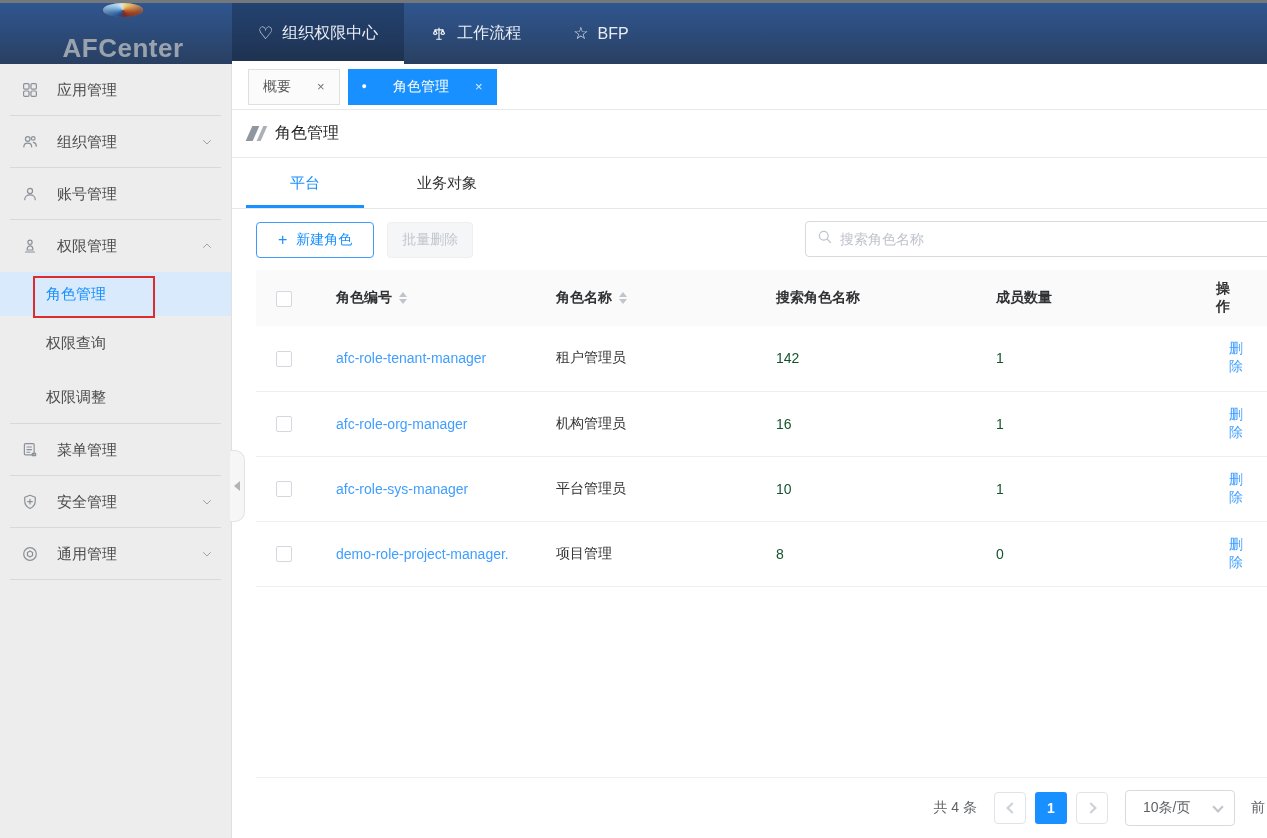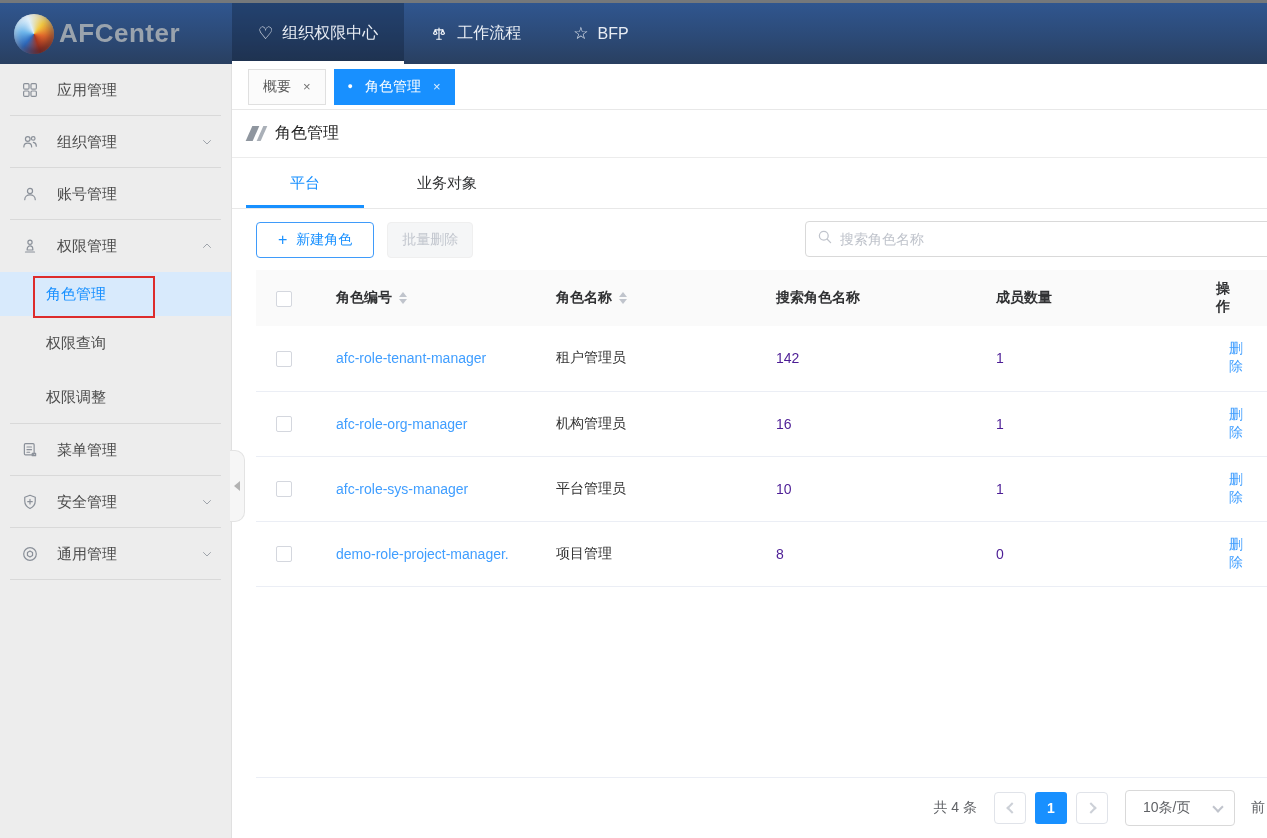--- a/index.html
+++ b/index.html
@@ -3,21 +3,21 @@
 <meta charset="utf-8">
 <style>
   * { margin:0; padding:0; box-sizing:border-box; }
   html,body { width:1267px; height:838px; overflow:hidden;
     font-family:"Liberation Sans","DejaVu Sans",sans-serif; background:#fff; }
 
   
   .topbar { height:64px; display:flex; align-items:stretch;
     background:linear-gradient(180deg,#30568f 0%,#2c4a77 55%,#293f60 100%);
     border-top:3px solid #75787b; }
-  .brand { width:232px; display:flex; align-items:center; padding-left:14px; gap:5px; }
+  .brand { width:232px; display:flex; align-items:center; padding-left:14px; gap:16px;flex-direction:column; }
   .logo { width:40px; height:40px; border-radius:50%;
     background:conic-gradient(from 220deg,#2f6bbf,#6db5ea,#dceefb,#f3c93f,#e56a2c,#a83722,#2f6bbf);
     box-shadow:inset -3px -4px 8px rgba(0,0,30,.45), inset 2px 3px 6px rgba(255,255,255,.5); }
   .brand-name { font-size:26px; font-weight:bold; color:#9aa3ad; letter-spacing:.5px; }
   .topnav { display:flex; align-items:stretch; }
   .topnav-item { display:flex; align-items:center; gap:9px; padding:0 26px;
     color:#e8edf4; font-size:16px; position:relative; cursor:pointer; }
   .topnav-item.active { background:rgba(8,20,40,.30); }
   .topnav-item.active::after { content:""; position:absolute; left:0; right:0; bottom:0;
     height:3px; background:#ffffff; }
@@ -49,21 +49,21 @@
     border-radius:0 10px 10px 0; display:flex; align-items:center; justify-content:center; z-index:4; }
   .collapse-handle .tri { width:0; height:0; border-top:5px solid transparent;
     border-bottom:5px solid transparent; border-right:6px solid #b3b3b3; }
 
   
   .main { flex:1; background:#fff; display:flex; flex-direction:column;
     position:relative; overflow:hidden; }
 
   .tabstrip { height:46px; display:flex; align-items:center; padding-left:16px; gap:8px;
     border-bottom:1px solid #e8e8e8; }
-  .page-tab { height:36px; display:flex; align-items:center; gap:12px; padding:0 14px;
+  .page-tab { height:36px; display:flex; align-items:center; gap:26px; padding:0 14px;
     font-size:14px; cursor:pointer; }
   .page-tab.inactive { background:#fbfbfb; border:1px solid #e0e0e0; color:#595959; }
   .page-tab.active { background:#1890ff; color:#fff; }
   .page-tab .tclose { font-size:13px; opacity:.85; }
   .page-tab .tdot { font-size:9px; line-height:1; }
 
   .page-header { height:48px; display:flex; align-items:center; padding-left:17px;
     border-bottom:1px solid #ececec; }
   .title-icon { display:flex; align-items:flex-end; margin-right:11px; }
   .title-icon .b1 { width:7px; height:15px; background:#8f969f; transform:skewX(-24deg); }
@@ -98,21 +98,21 @@
   table.roles { margin-left:24px; width:1011px; border-collapse:collapse; table-layout:fixed; }
   table.roles th { background:#fafafa; height:56px; font-size:14px; font-weight:bold;
     color:#303133; text-align:left; padding-left:20px; }
   table.roles td { height:65px; font-size:14px; color:#333; padding-left:20px;
     border-bottom:1px solid #ebeef5; }
   th.col-check, td.col-check { padding-left:20px; }
   th.col-op, td.col-op { text-align:right; padding-right:24px; padding-left:0; }
   .cb { display:inline-block; width:16px; height:16px; background:#fff;
     border:1px solid #d4d7de; border-radius:2px; vertical-align:middle; cursor:pointer; }
   .lnk { color:#409eff; cursor:pointer; text-decoration:none; }
-  .num { color:#4c1d95; }
+  .num { color:#14532d; }
   .sorter { display:inline-flex; flex-direction:column; margin-left:7px; vertical-align:middle; gap:2px; }
   .sorter i { display:block; width:0; height:0; border-left:4px solid transparent;
     border-right:4px solid transparent; }
   .sorter .up { border-bottom:5px solid #c0c4cc; }
   .sorter .down { border-top:5px solid #c0c4cc; }
 
   .table-spacer { flex:1; }
 
   
   .pagination { height:61px; margin-left:24px; border-top:1px solid #ebeef5;

